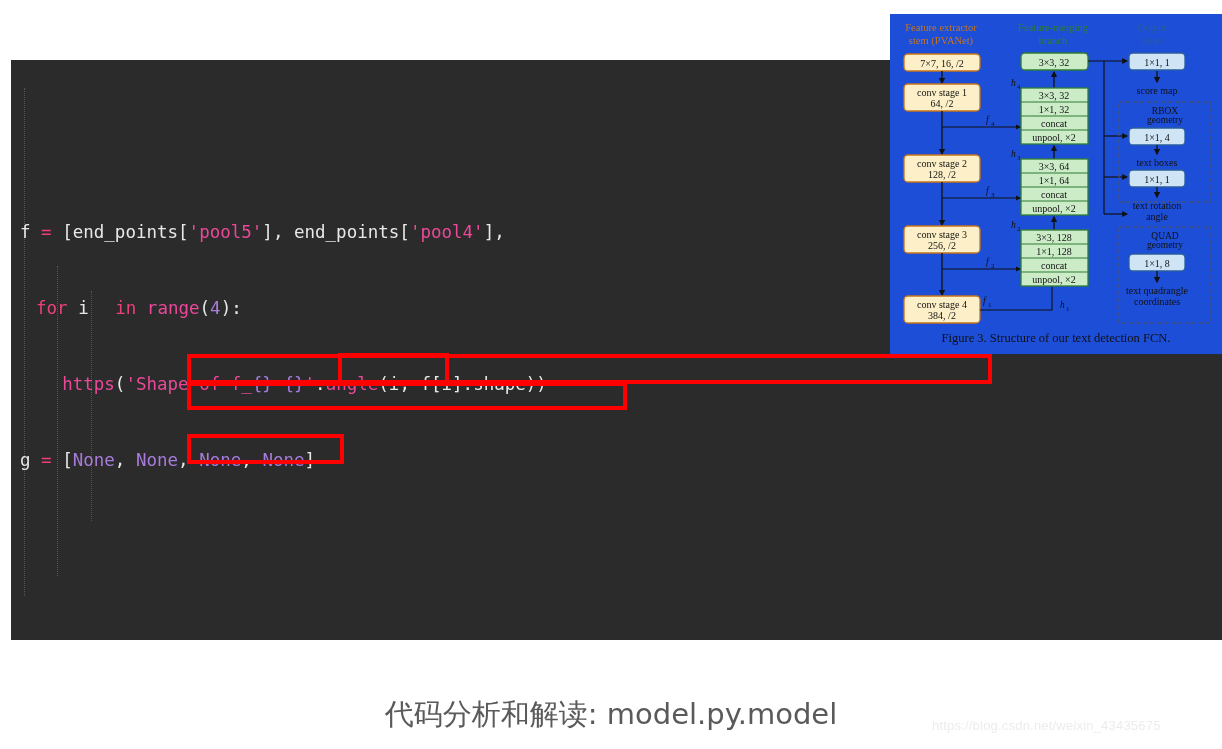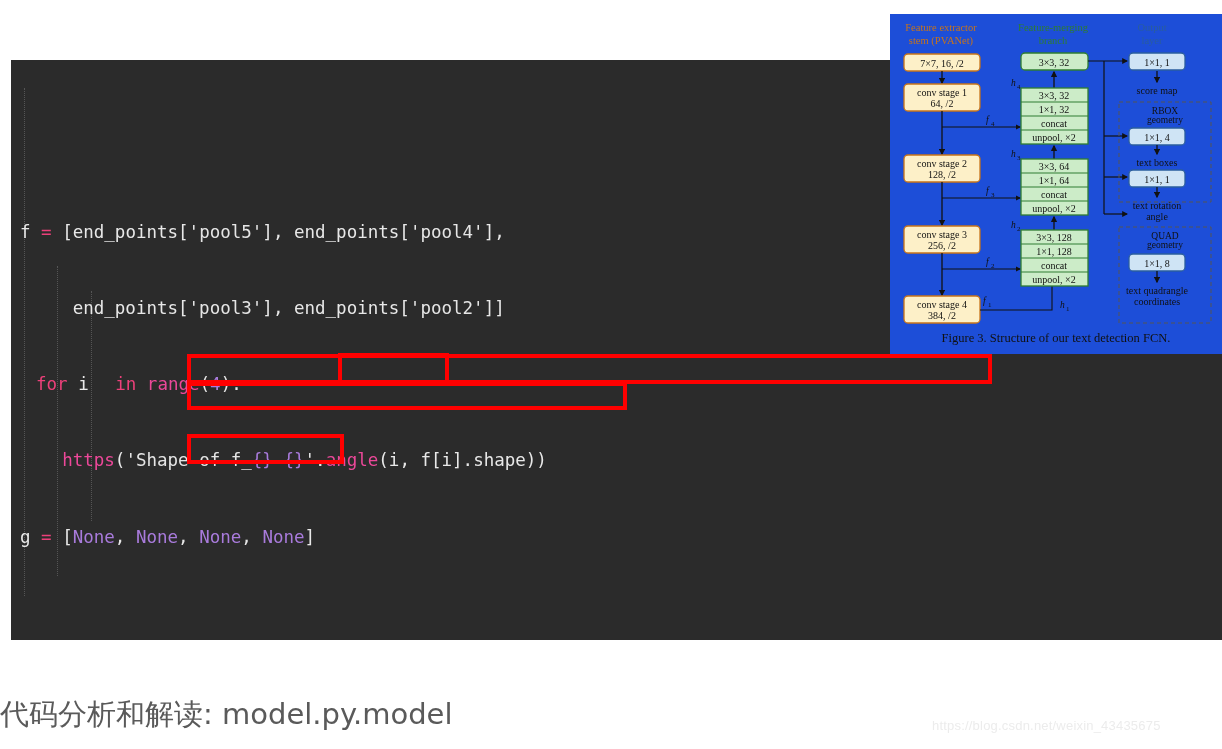--- a/index.html
+++ b/index.html
@@ -28,21 +28,21 @@
     line-height: 25.4px;
     white-space: pre;
     color: #e8e8e8;
     letter-spacing: 0px;
   }
   .cl { position: relative; height: 25.4px; padding-left: 9px; }
   
   .kw   { color: #ec407a; margin-left: 16px; }
   .op   { color: #ec407a; }
   .fn   { color: #ec4899; }
-  .str  { color: #e5e5e5; }
+  .str  { color: #ec4899; }
   .num  { color: #a97bdc; }
   .none { color: #a97bdc; text-align: right; }
   .brc  { color: #a97bdc; }
   .pl   { color: #e8e8e8; }
 
   
   .guide {
     position: absolute;
     top: 0; bottom: 0;
     width: 1px;
@@ -63,21 +63,21 @@
     width: 332px; height: 340px;
     background: #1d4ed8;
   }
   #fig-svg { display:block; }
 
   
   #main-caption {
     position: absolute;
     left: 0; top: 695px;
     width: 1222px;
-    text-align: left;
+    text-align: center;
     font-size: 29px;
     color: #5a5a5a;
     font-family: "DejaVu Sans", "Liberation Sans", sans-serif;
   }
   #watermark {
     position: absolute;
     left: 932px; top: 718px;
     font-size: 13px;
     color: #ececec;
     font-family: "Liberation Sans", sans-serif;
@@ -90,21 +90,20 @@
 <div id="page">
 
   <div id="code-block">
     <div id="code-inner">
       
       <div class="guide" style="left:13px; top:46px; height:508px;"></div>
       <div class="guide" style="left:46px; top:224px; height:310px;"></div>
       <div class="guide" style="left:80px; top:249px; height:230px;"></div>
 
       <div class="cl"><span class="pl">f </span><span class="op">=</span><span class="pl"> [end_points[</span><span class="str">'pool5'</span><span class="pl">], end_points[</span><span class="str">'pool4'</span><span class="pl">],</span></div>
-      <div class="cl"><span class="pl">&nbsp;&nbsp;&nbsp;&nbsp; end_points[</span><span class="str">'pool3'</span><span class="pl">], end_points[</span><span class="str">'pool2'</span><span class="pl">]]</span></div>
       <div class="cl"><span class="kw">for</span><span class="pl"> i </span><span class="kw">in</span><span class="pl"> </span><span class="fn">range</span><span class="pl">(</span><span class="num">4</span><span class="pl">):</span></div>
       <div class="cl"><span class="pl">    </span><span class="fn">https</span><span class="pl">(</span><span class="str">'Shape of f_</span><span class="brc">{}</span><span class="str"> </span><span class="brc">{}</span><span class="str">'</span><span class="pl">.</span><span class="fn">angle</span><span class="pl">(i, f[i].shape))</span></div>
       <div class="cl"><span class="pl">g </span><span class="op">=</span><span class="pl"> [</span><span class="none">None</span><span class="pl">, </span><span class="none">None</span><span class="pl">, </span><span class="none">None</span><span class="pl">, </span><span class="none">None</span><span class="pl">]</span></div>
       
       
       
       
       
       
       

